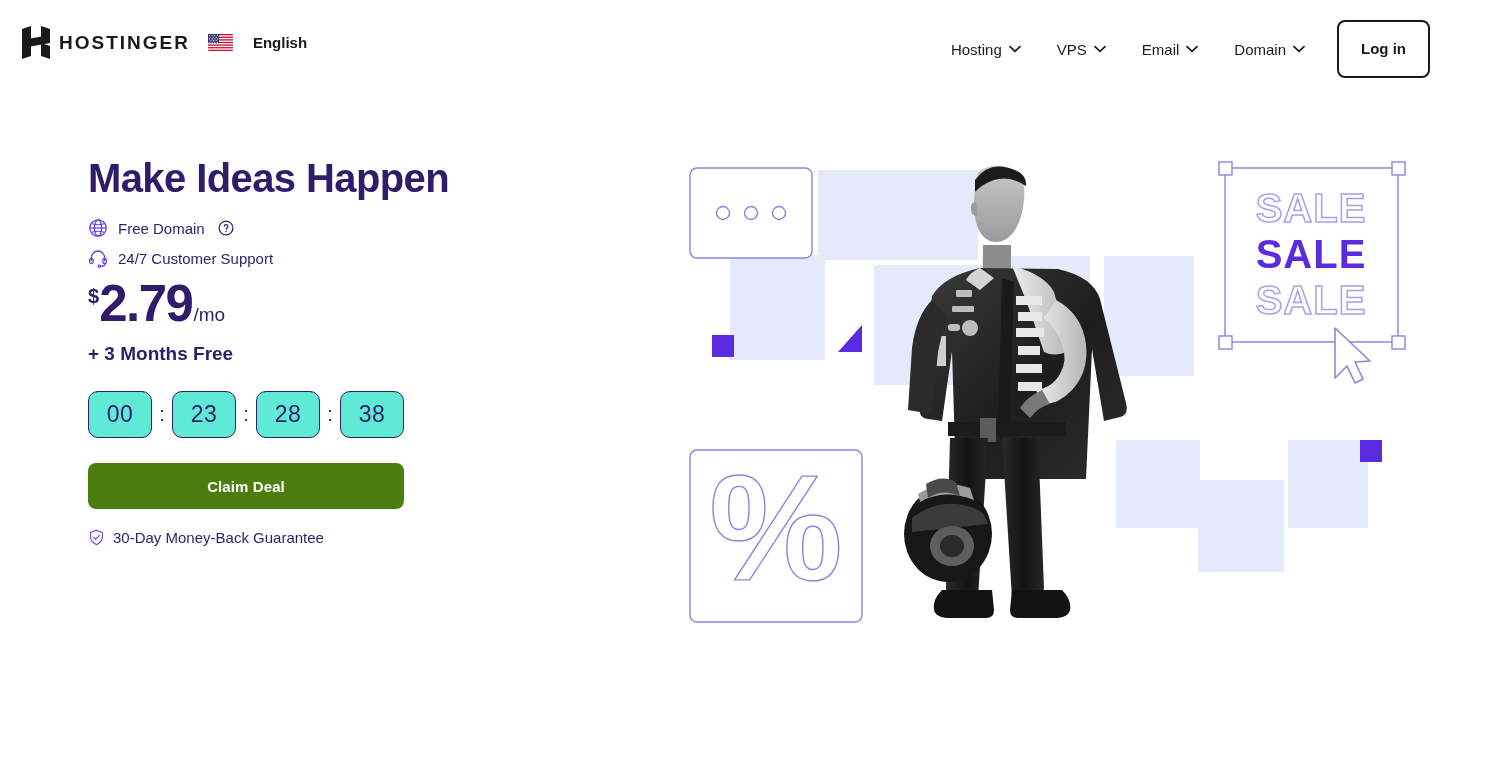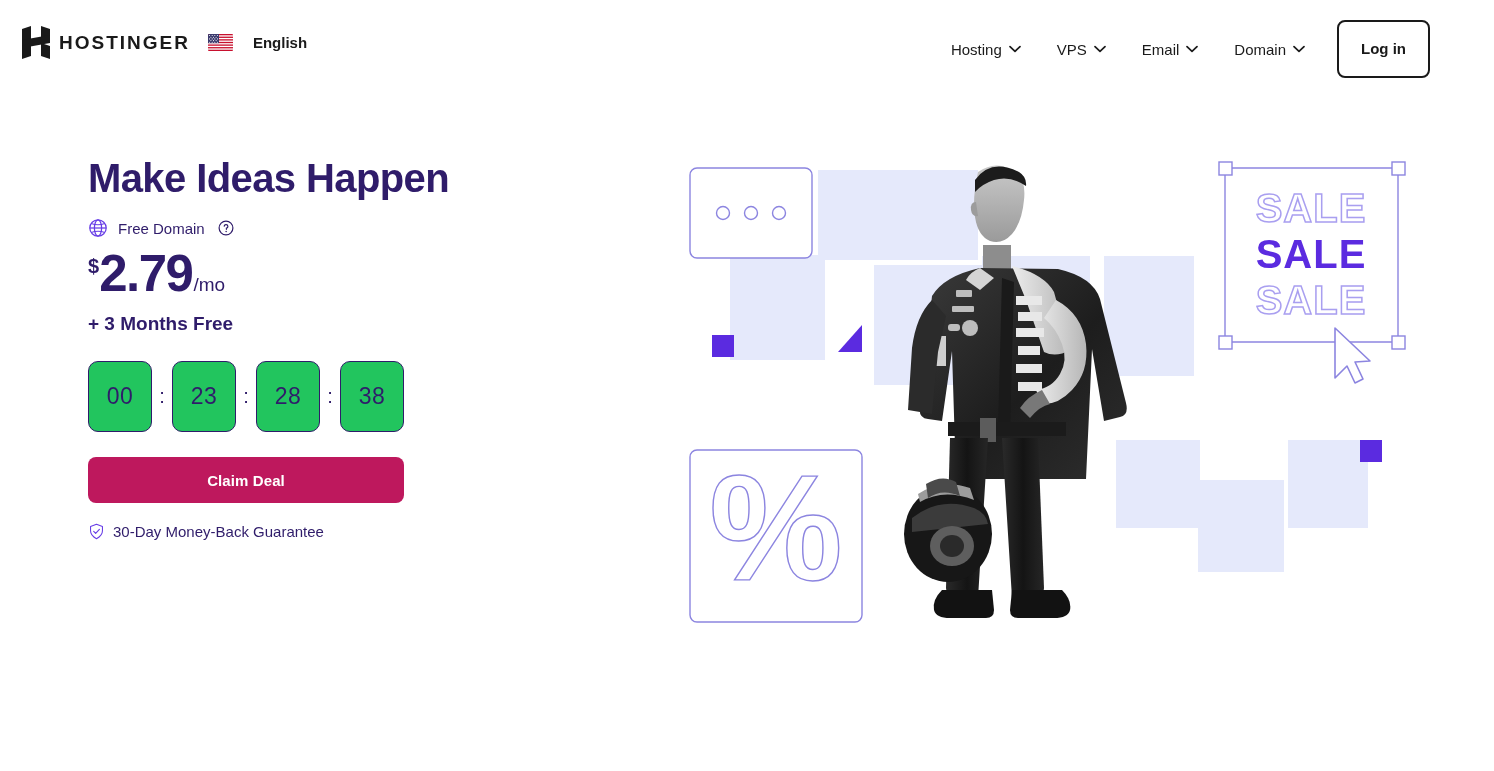--- a/index.html
+++ b/index.html
@@ -146,45 +146,45 @@
     margin-bottom: 26px;
   }
 
   .countdown {
     display: flex;
     align-items: center;
     margin-bottom: 25px;
   }
   .cd-box {
     width: 64px;
-    height: 71px;
+    height: 47px;
     border: 1.6px solid #2f1c6a;
     border-radius: 10px;
     display: flex;
     align-items: center;
     justify-content: center;
     font-size: 23px;
     font-weight: 500;
     color: #2f1c6a;
-    background: #22c55e;
+    background: #5eead4;
     letter-spacing: 0.5px;
   }
   .cd-sep {
     width: 20px;
     text-align: center;
     font-size: 20px;
     color: #2f1c6a;
     font-weight: 500;
   }
 
   .claim-btn {
     display: block;
     width: 316px;
     height: 46px;
-    background: #be185d;
+    background: #4d7c0f;
     color: #fff;
     border: none;
     border-radius: 8px;
     font-size: 15px;
     font-weight: 700;
     cursor: pointer;
     font-family: "Liberation Sans", sans-serif;
     margin-bottom: 20px;
     letter-spacing: 0.1px;
   }
@@ -318,20 +318,32 @@
       </span>
       <span class="feature-text">Free Domain</span>
       <span>
         <svg class="help-icon" viewBox="0 0 16 16">
           <circle cx="8" cy="8" r="6.9" fill="none" stroke="#2f1c6a" stroke-width="1.2"></circle>
           <path d="M6.2 6.1 a1.85 1.85 0 1 1 2.2 2.1 v1.1" fill="none" stroke="#2f1c6a" stroke-width="1.2" stroke-linecap="round"></path>
           <circle cx="8.1" cy="11.4" r="0.75" fill="#2f1c6a"></circle>
         </svg>
       </span>
     </div>
+    <div class="feature-row">
+      <span>
+        <svg class="ficon" viewBox="0 0 20 20">
+          <path d="M3.4 12.6 V9.6 a6.6 6.6 0 0 1 13.2 0 v3" fill="none" stroke="#673de6" stroke-width="1.3" stroke-linecap="round"></path>
+          <rect x="1.7" y="10.4" width="3.4" height="5.1" rx="1.6" fill="none" stroke="#673de6" stroke-width="1.3"></rect>
+          <rect x="14.9" y="10.4" width="3.4" height="5.1" rx="1.6" fill="none" stroke="#673de6" stroke-width="1.3"></rect>
+          <path d="M16.6 15.5 v0.7 a2 2 0 0 1 -2 2 h-2.1" fill="none" stroke="#673de6" stroke-width="1.3" stroke-linecap="round"></path>
+          <circle cx="11.3" cy="18.2" r="1.1" fill="none" stroke="#673de6" stroke-width="1.2"></circle>
+        </svg>
+      </span>
+      <span class="feature-text">24/7 Customer Support</span>
+    </div>
   </div>
 
   <div class="price-row">
     <span class="price-cur">$</span>
     <span class="price-main">2.79</span>
     <span class="price-per">/mo</span>
   </div>
 
   <div class="months-free">+ 3 Months Free</div>
 

